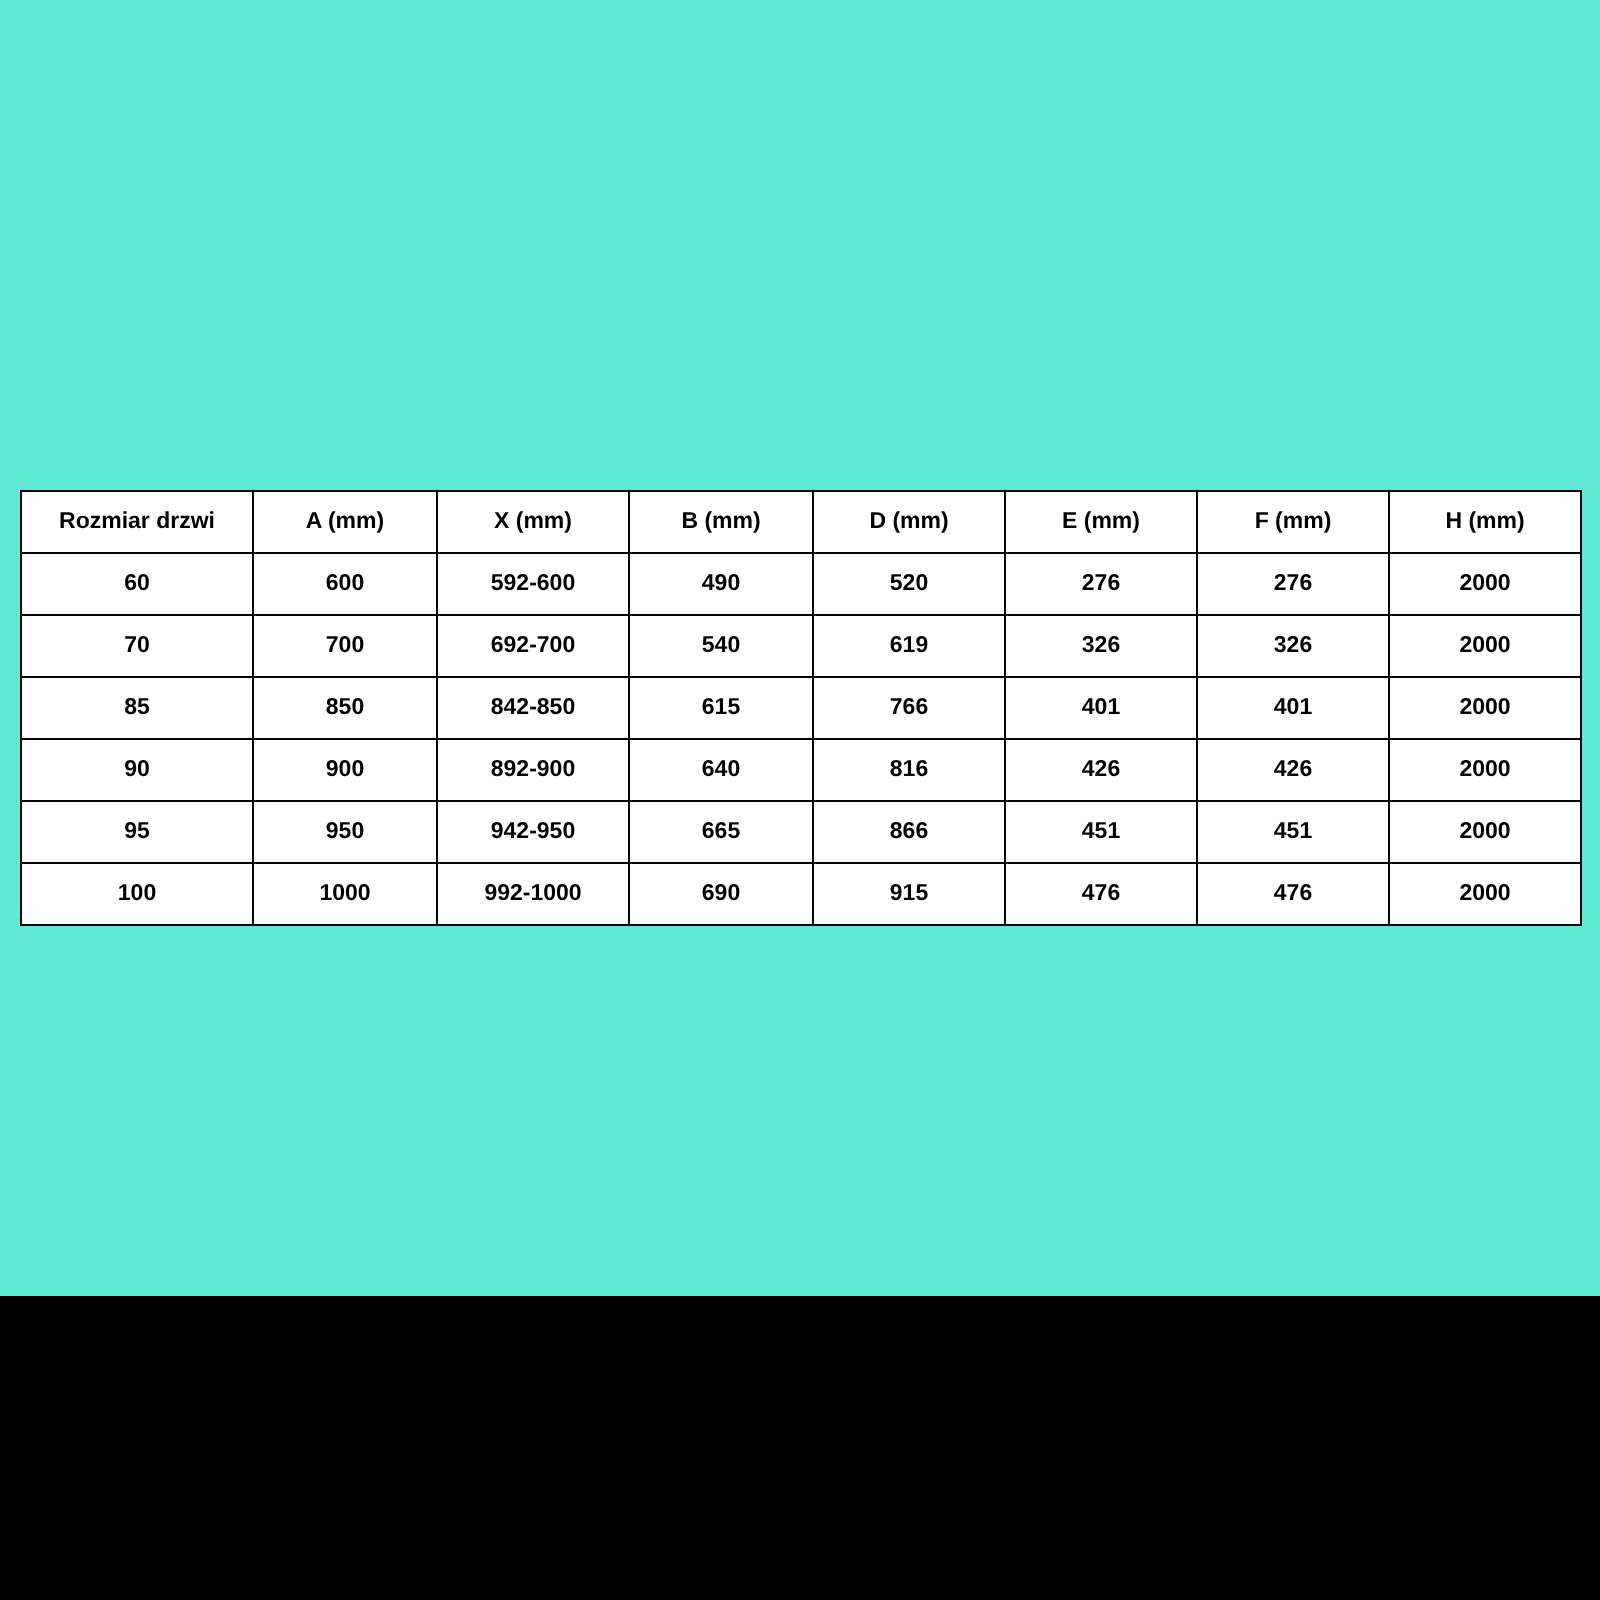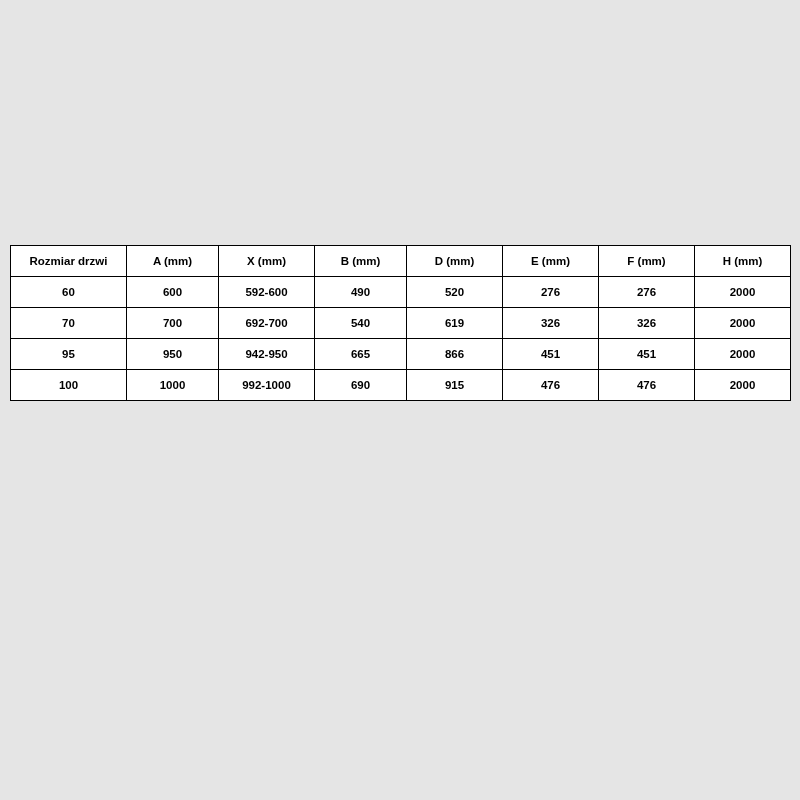--- a/index.html
+++ b/index.html
@@ -9,22 +9,22 @@
   }
   body {
     width: 800px;
     height: 800px;
     overflow: hidden;
     font-family: "Liberation Sans", sans-serif;
   }
   .page {
     position: relative;
     width: 800px;
-    height: 800px;
-    background: #e5e5e5;
+    height: 648px;
+    background: #5eead4;
   }
   .table-wrap {
     position: absolute;
     left: 10px;
     top: 245px;
     width: 780px;
   }
   table.size-table {
     border-collapse: collapse;
     width: 780px;
@@ -104,20 +104,40 @@
           <td class="first-col">70</td>
           <td>700</td>
           <td>692-700</td>
           <td>540</td>
           <td>619</td>
           <td>326</td>
           <td>326</td>
           <td>2000</td>
         </tr>
         <tr>
+          <td class="first-col">85</td>
+          <td>850</td>
+          <td>842-850</td>
+          <td>615</td>
+          <td>766</td>
+          <td>401</td>
+          <td>401</td>
+          <td>2000</td>
+        </tr>
+        <tr>
+          <td class="first-col">90</td>
+          <td>900</td>
+          <td>892-900</td>
+          <td>640</td>
+          <td>816</td>
+          <td>426</td>
+          <td>426</td>
+          <td>2000</td>
+        </tr>
+        <tr>
           <td class="first-col">95</td>
           <td>950</td>
           <td>942-950</td>
           <td>665</td>
           <td>866</td>
           <td>451</td>
           <td>451</td>
           <td>2000</td>
         </tr>
         <tr>

